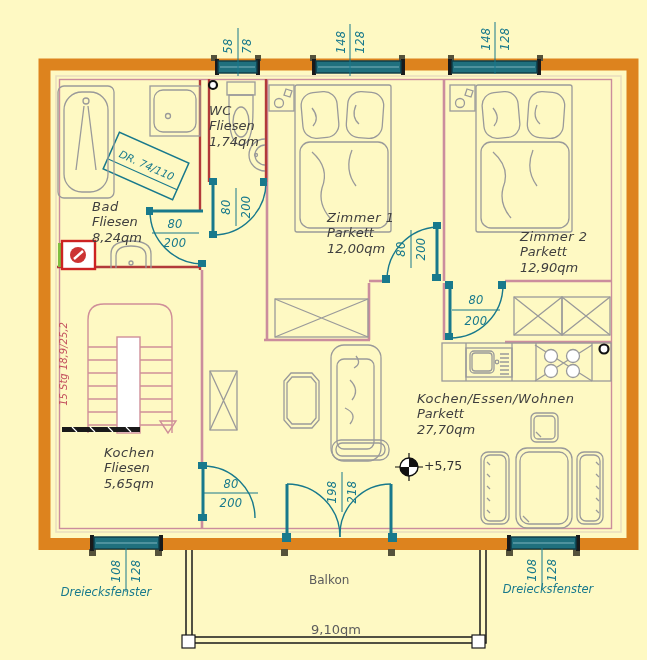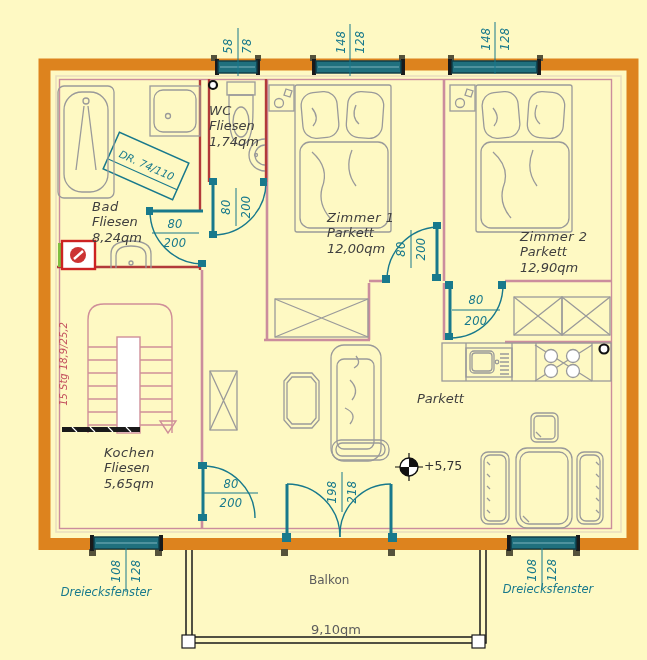--- a/index.html
+++ b/index.html
@@ -359,21 +359,23 @@
   <div class="rname">Zimmer 2</div>
   <div class="rsub">Parkett</div>
   <div class="rsub">12,90qm</div>
 </div>
 <div class="room-label" style="left:104px;top:445px">
   <div class="rname">Kochen</div>
   <div class="rsub">Fliesen</div>
   <div class="rsub">5,65qm</div>
 </div>
 <div class="room-label" style="left:417px;top:391px">
+  <div class="rname">Kochen/Essen/Wohnen</div>
   <div class="rsub">Parkett</div>
+  <div class="rsub">27,70qm</div>
 </div>
 <div class="gray-note" style="left:309px;top:573px;font-size:12px">Balkon</div>
 <div class="gray-note" style="left:311px;top:622px;font-size:13px">9,10qm</div>
 
 <div class="dim rot" style="left:210px;top:39px">58</div>
 <div class="dim rot" style="left:229px;top:39px">78</div>
 <div class="dim rot" style="left:323px;top:35px">148</div>
 <div class="dim rot" style="left:342px;top:35px">128</div>
 <div class="dim rot" style="left:468px;top:32px">148</div>
 <div class="dim rot" style="left:487px;top:32px">128</div>

